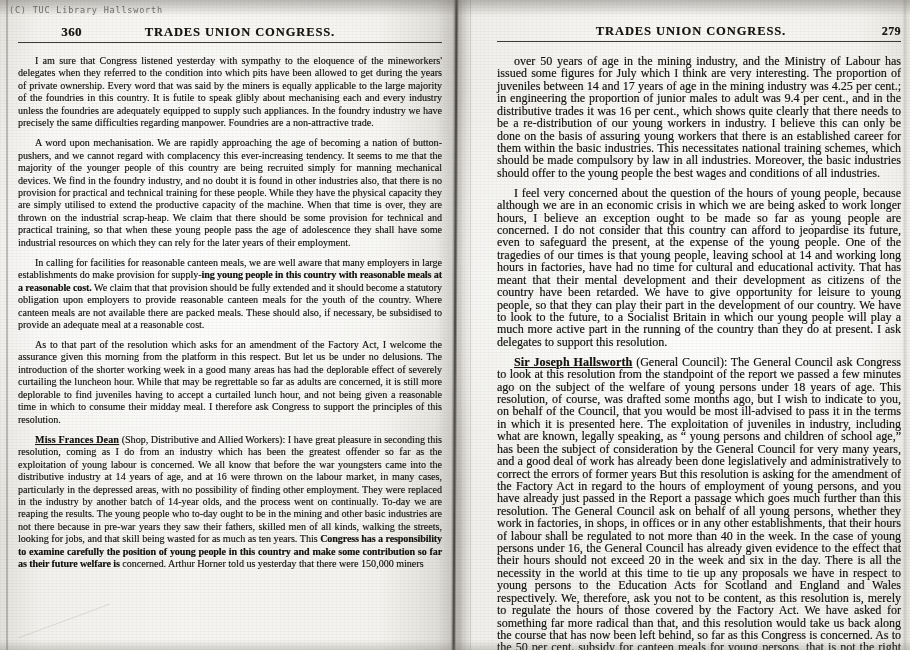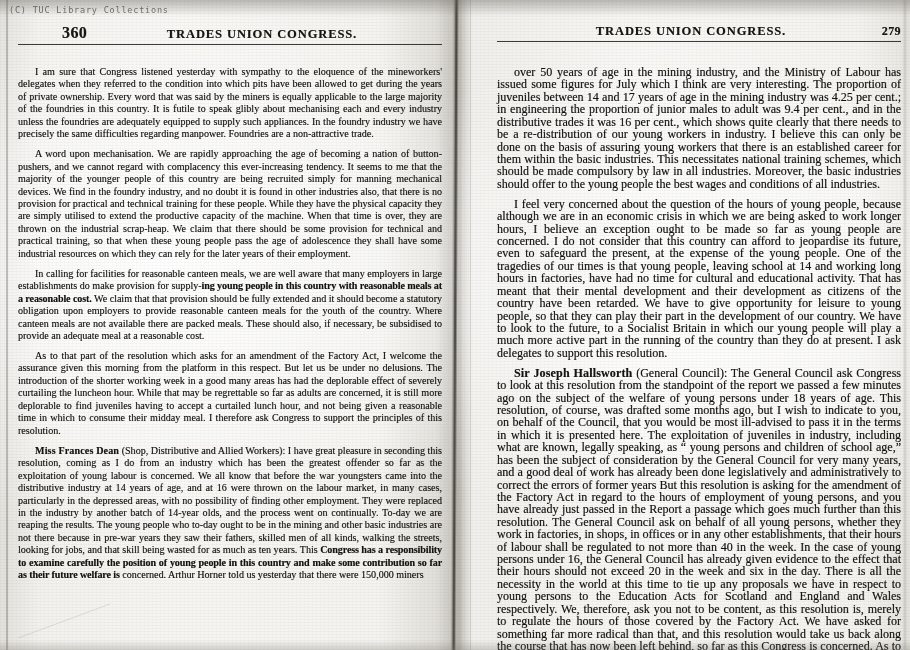--- a/index.html
+++ b/index.html
@@ -114,54 +114,55 @@
   }
   .rh-row {
     display: flex;
     align-items: baseline;
     font-family: "Liberation Serif", serif;
     font-weight: bold;
     font-size: 12.5px;
     letter-spacing: 0.9px;
     color: #17150f;
   }
-  .rh-left .folio  { width: 64px; text-align: left; font-size: 16px; letter-spacing: 0.4px; margin-left: 44px;}
+  .rh-left .folio  { width: 64px; text-align: right; font-size: 13px; letter-spacing: 0.4px;}
   .rh-left .title  { flex: 1; text-align: center; padding-right: 44px;}
   .rh-right .title { flex: 1; text-align: center; padding-left: 40px;}
   .rh-right .folio { width: 56px; text-align: right; font-size: 12px; letter-spacing: 0.4px;}
 
   .rule {
     height: 0;
     border-top: 1.6px solid #22201b;
     margin-top: 2px;
     opacity: 0.88;
   }
   .sheet-right .rule { border-top-width: 1.4px; }
 
   .body-col {
-    margin-top: 18px;
+    margin-top: 7px;
     font-size: 10.05px;
     line-height: 12.45px;
     text-align: justify;
     color: #141310;
     hyphens: none;
     -webkit-font-smoothing: none;
   }
   .sheet-right .body-col {
     font-size: 12px;
     line-height: 12.42px;
   }
   .body-col p {
     margin: 0 0 7.5px 0;
     text-indent: 17px;
   }
   .body-col p.tight { margin-bottom: 0; }
   .speaker {
     font-weight: bold;
     letter-spacing: 0.15px;
+    text-decoration: underline;
   }
   .inkheavy {
     font-weight: bold;
     letter-spacing: -0.1px;
   }
 
   
   .body-col, .rh-row {
     text-shadow: 0.35px 0 0 rgba(20,19,16,0.30), -0.25px 0.3px 0 rgba(20,19,16,0.16);
   }
@@ -203,21 +204,21 @@
   <div id="grain"></div>
   <div class="top-shadow"></div>
   <div class="bottom-shadow"></div>
 
   <div class="edge-left"></div>
   <div class="gutter-soft"></div>
   <div class="gutter"></div>
   <div class="edge-right-inner"></div>
   <div class="edge-far-right"></div>
 
-  <div class="watermark">(C) TUC Library Collections</div>
+  <div class="watermark">(C) TUC Library Hallsworth</div>
 
   <svg class="scratch" viewBox="0 0 120 40">
     <line x1="4" y1="36" x2="96" y2="2" stroke="rgba(90,88,82,0.5)" stroke-width="0.9"></line>
   </svg>
 
   <div class="sheet sheet-left">
 
     <div class="running-head">
       <div class="rh-row rh-left">
         <span class="folio">360</span>

